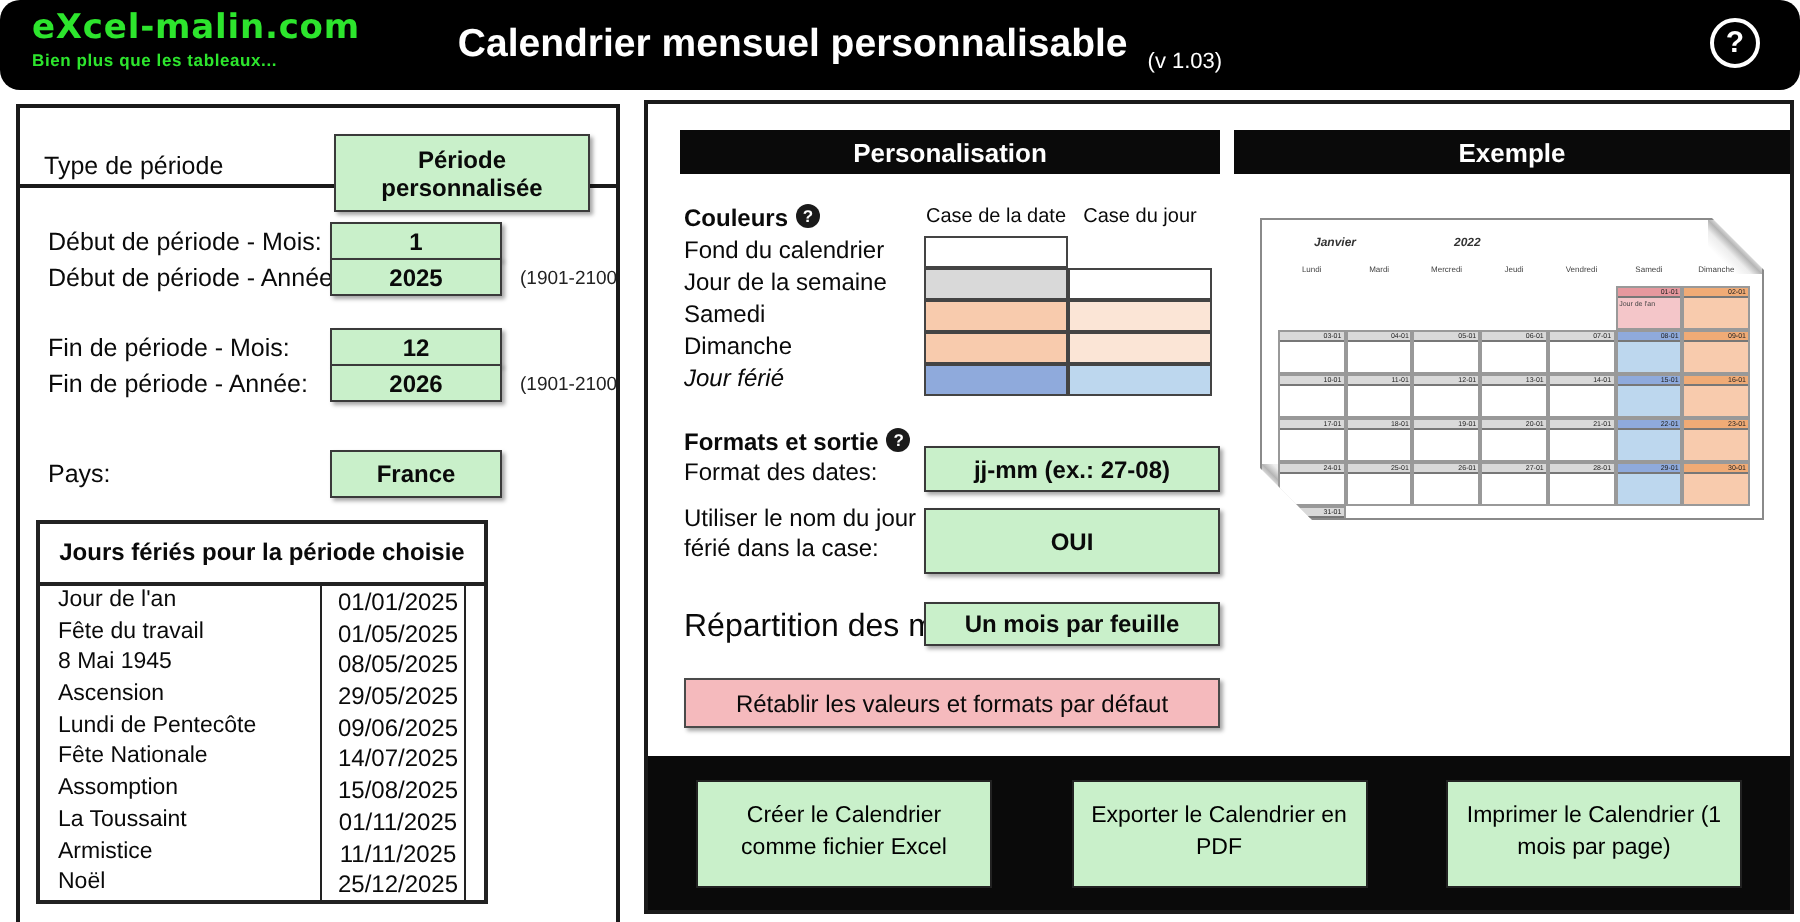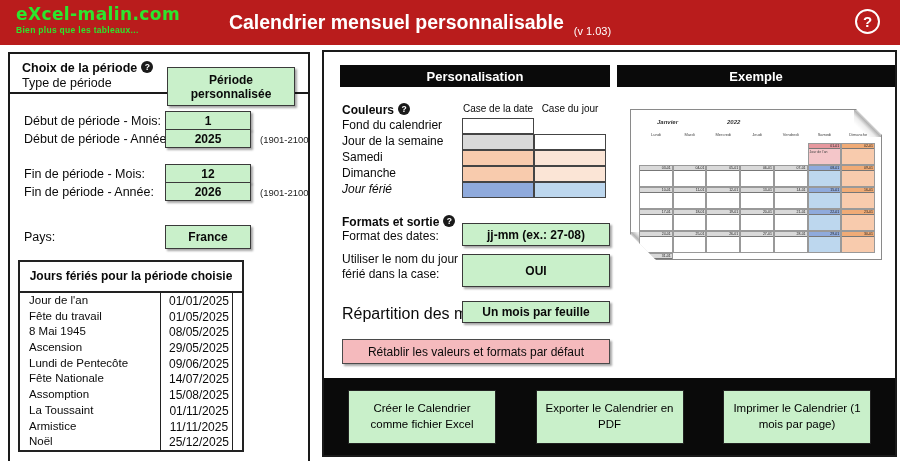--- a/index.html
+++ b/index.html
@@ -1,19 +1,19 @@
 <!DOCTYPE html>
 <html><head>
 <meta charset="utf-8">
 <style>
   html,body{margin:0;padding:0;background:#fff;}
   .stage{position:relative;width:900px;height:461px;overflow:hidden;background:#fff;
          font-family:"Liberation Sans",sans-serif;color:#0a0a0a;}
   
-  .app-header{position:absolute;left:0;top:0;width:900px;height:45px;background:#b91c1c;}
+  .app-header{position:absolute;left:0;top:0;width:900px;height:45px;background:#000000;border-radius:10px;}
   .logo{position:absolute;left:16px;top:6px;line-height:1;}
   .logo-title{color:#2de52d;font-size:17px;font-weight:bold;letter-spacing:.4px;font-family:"DejaVu Sans",sans-serif;}
   .logo-tag{color:#2de52d;font-size:8.5px;font-weight:bold;margin-top:3px;letter-spacing:.3px;}
   .title-row{position:absolute;left:160px;top:0;width:520px;height:45px;display:flex;align-items:center;justify-content:center;gap:10px;}
   .app-title{color:#fff;font-size:19.5px;font-weight:bold;white-space:nowrap;}
   .app-version{color:#fff;font-size:11px;margin-top:16px;}
   .header-help{position:absolute;right:20px;top:9px;width:25px;height:25px;border:2.5px solid #fff;border-radius:50%;
                color:#fff;font-weight:bold;font-size:15px;display:flex;align-items:center;justify-content:center;cursor:pointer;box-sizing:border-box;}
   
   .sec-title{font-weight:bold;font-size:12.5px;}
@@ -80,23 +80,20 @@
     </div>
     <div class="title-row">
       <span class="app-title">Calendrier mensuel personnalisable</span>
       <span class="app-version">(v 1.03)</span>
     </div>
     <div class="header-help">?</div>
   </div>
 
   <div class="left-panel">
     <div class="lp-head">
-      <div style="position:absolute;left:12px;top:4px;">
-        <span class="sec-title">Choix de la période</span><span class="help-dot">?</span>
-      </div>
       <div class="lbl" style="left:12px;top:22px;">Type de période</div>
     </div>
     <div class="green-box" style="left:157px;top:13px;width:128px;height:39px;">Période personnalisée</div>
 
     <div class="lbl" style="left:14px;top:60px;">Début de période - Mois:</div>
     <div class="green-box" style="left:155px;top:57px;width:86px;height:19px;">1</div>
     <div class="lbl" style="left:14px;top:78px;">Début de période - Année:</div>
     <div class="green-box" style="left:155px;top:75px;width:86px;height:19px;">2025</div>
     <div class="note" style="left:250px;top:80px;">(1901-2100)</div>
 

